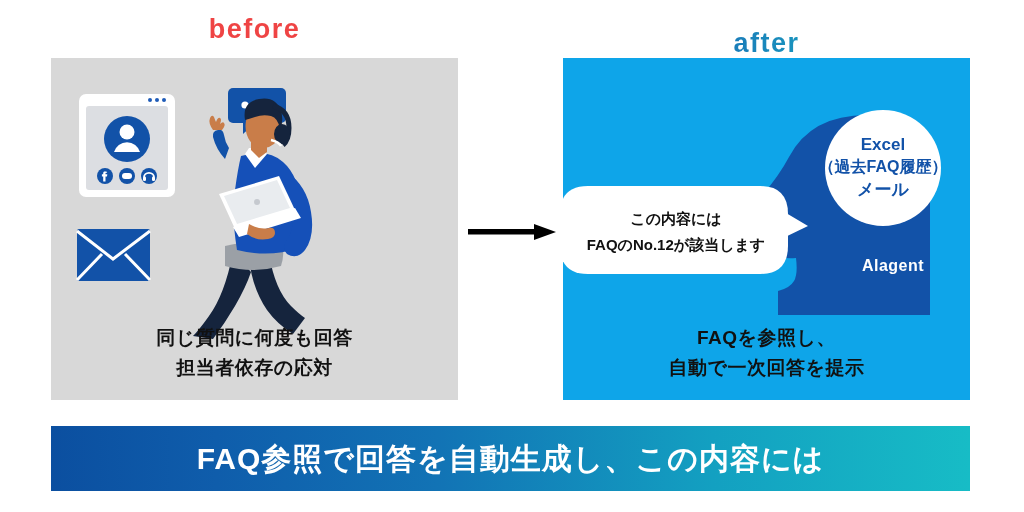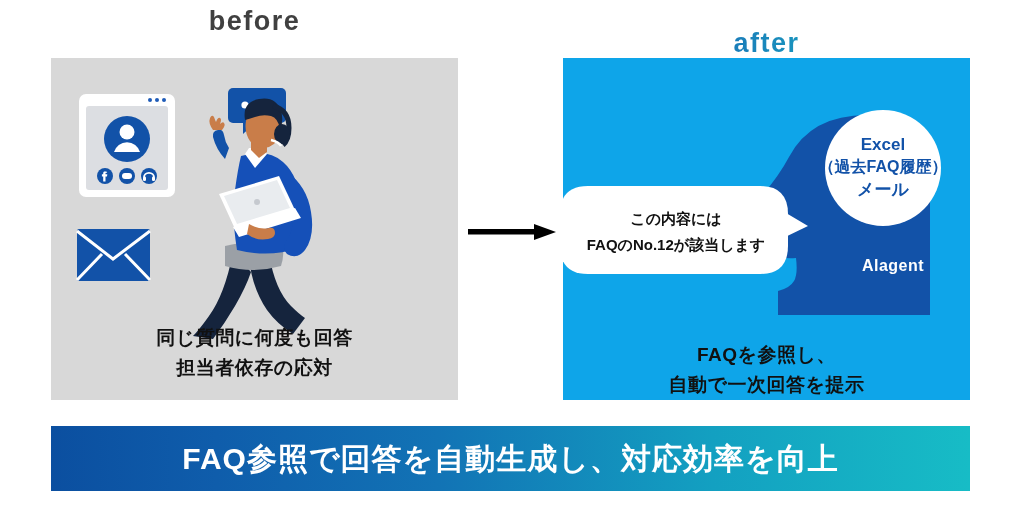--- a/index.html
+++ b/index.html
@@ -8,39 +8,39 @@
     font-family:"Liberation Sans","DejaVu Sans",sans-serif;
     -webkit-font-smoothing:antialiased;
   }
   .stage{position:relative;width:1024px;height:512px;}
 
   
   .heading{
     position:absolute;text-align:center;font-weight:700;font-size:27px;
     letter-spacing:1.5px;line-height:1;
   }
-  #heading-before{left:51px;top:8px;width:407px;color:#404040;}
+  #heading-before{left:51px;top:16px;width:407px;color:#ef4444;}
   #heading-after{left:563px;top:30px;width:407px;
     background:linear-gradient(90deg,#1463b4 0%,#1b74b8 35%,#18a3c0 70%,#17bcc6 100%);
     -webkit-background-clip:text;background-clip:text;color:transparent;
   }
 
   
   .panel{position:absolute;top:58px;height:342px;}
   #panel-before{left:51px;width:407px;background:#d8d8d8;}
   #panel-after{left:563px;width:407px;background:#0ea5e9;}
 
   
   .caption{
     position:absolute;width:100%;text-align:center;
     font-weight:700;font-size:19px;line-height:1.55;color:#111111;
     letter-spacing:.5px;
   }
   #caption-before{bottom:18px;}
-  #caption-after{bottom:1px;}
+  #caption-after{bottom:18px;}
 
   
   #arrow{position:absolute;left:468px;top:222px;width:88px;height:20px;}
 
   
   #illo-before{position:absolute;left:22px;top:26px;width:363px;height:255px;}
 
   
   #illo-after{position:absolute;left:0;top:0;width:407px;height:275px;}
 
@@ -179,16 +179,16 @@
         <text x="113" y="166" text-anchor="middle" font-family="Liberation Sans, sans-serif" font-size="15" font-weight="700" fill="#111111">この内容には</text>
         <text x="113" y="192" text-anchor="middle" font-family="Liberation Sans, sans-serif" font-size="15" font-weight="700" fill="#111111">FAQのNo.12が該当します</text>
       </g>
     </svg>
 
     <div class="caption txt" id="caption-after">FAQを参照し、
 自動で一次回答を提示</div>
   </div>
 
   <div id="banner">
-    <span id="banner-text">FAQ参照で回答を自動生成し、対応効率を向上</span>
+    <span id="banner-text">FAQ参照で回答を自動生成し、この内容には</span>
   </div>
 
 </div>
 
 </body></html>

